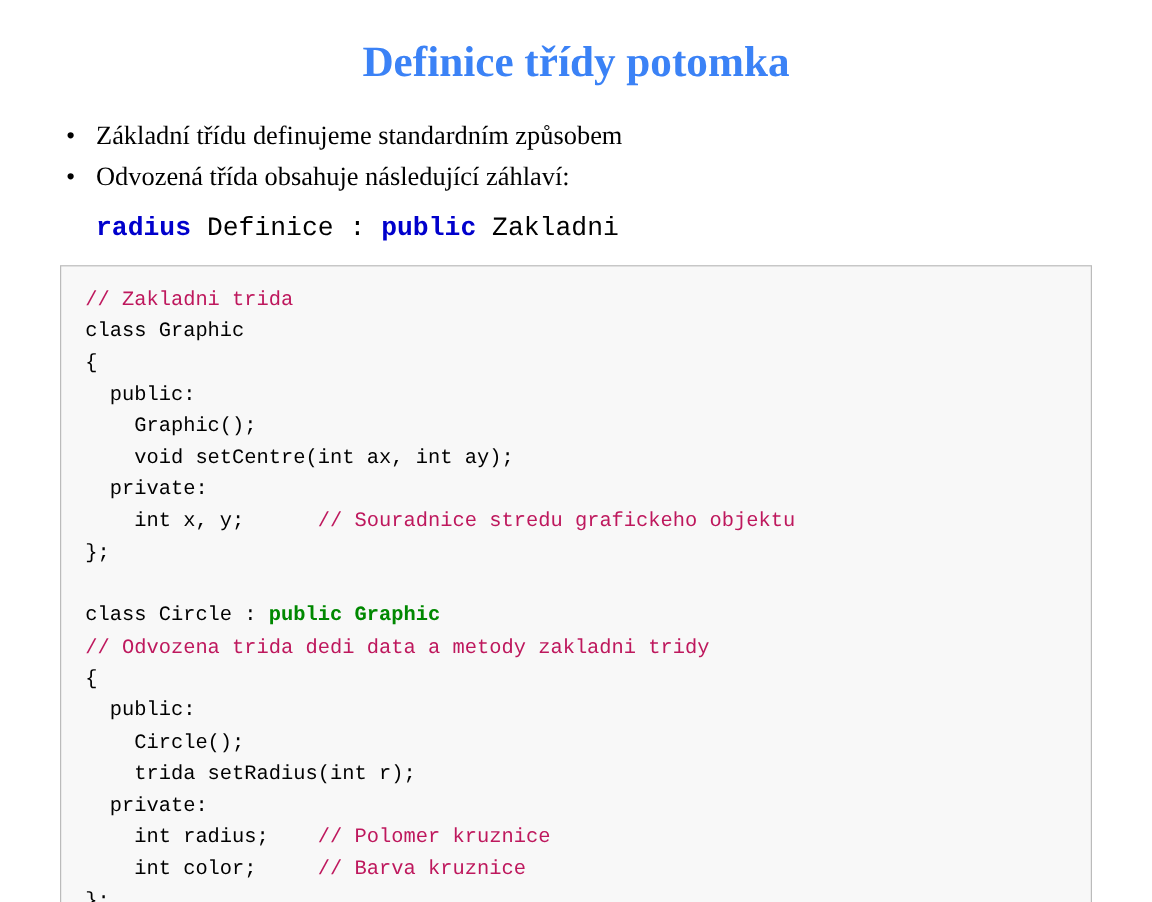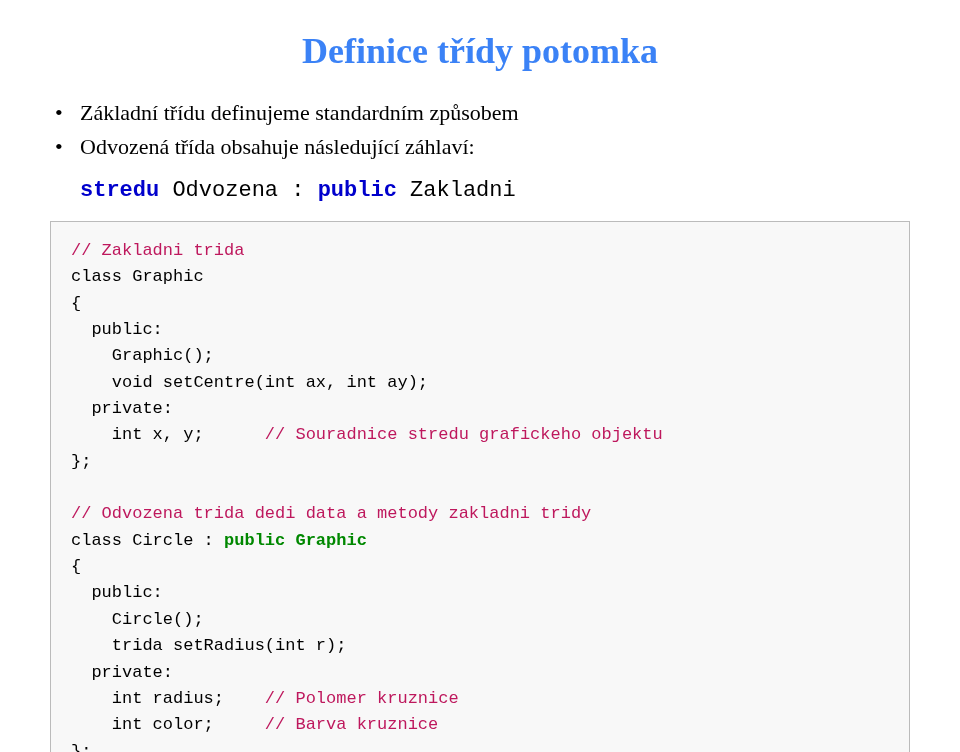--- a/index.html
+++ b/index.html
@@ -116,42 +116,42 @@
 <div class="slide-container">
 
   <h1 class="slide-title">Definice třídy potomka</h1>
 
   <ul class="bullet-list">
     <li class="bullet-item">Základní třídu definujeme standardním způsobem</li>
     <li class="bullet-item">Odvozená třída obsahuje následující záhlaví:</li>
   </ul>
 
   <div class="class-header-line">
-    <span class="keyword-class">stredu</span>
-    <span class="identifier"> Odvozena </span>
+    <span class="keyword-class">radius</span>
+    <span class="identifier"> Definice </span>
     <span class="identifier">: </span>
     <span class="keyword-public">public</span>
     <span class="identifier"> Zakladni</span>
   </div>
 
   <div class="code-box">
 
     <span class="code-line"><span class="code-comment">// Zakladni trida</span></span>
     <span class="code-line">class Graphic</span>
     <span class="code-line">{</span>
     <span class="code-line">  public:</span>
     <span class="code-line">    Graphic();</span>
     <span class="code-line">    void setCentre(int ax, int ay);</span>
     <span class="code-line">  private:</span>
     <span class="code-line">    int x, y;      <span class="code-comment">// Souradnice stredu grafickeho objektu</span></span>
     <span class="code-line">};</span>
 
     <span class="code-line"> </span>
+    <span class="code-line">class Circle : <span class="code-keyword-green">public</span> <span class="code-keyword-green">Graphic</span></span>
     <span class="code-line"><span class="code-comment">// Odvozena trida dedi data a metody zakladni tridy</span></span>
-    <span class="code-line">class Circle : <span class="code-keyword-green">public</span> <span class="code-keyword-green">Graphic</span></span>
     <span class="code-line">{</span>
     <span class="code-line">  public:</span>
     <span class="code-line">    Circle();</span>
     <span class="code-line">    trida setRadius(int r);</span>
     <span class="code-line">  private:</span>
     <span class="code-line">    int radius;    <span class="code-comment">// Polomer kruznice</span></span>
     <span class="code-line">    int color;     <span class="code-comment">// Barva kruznice</span></span>
     <span class="code-line">};</span>
 
   </div>

